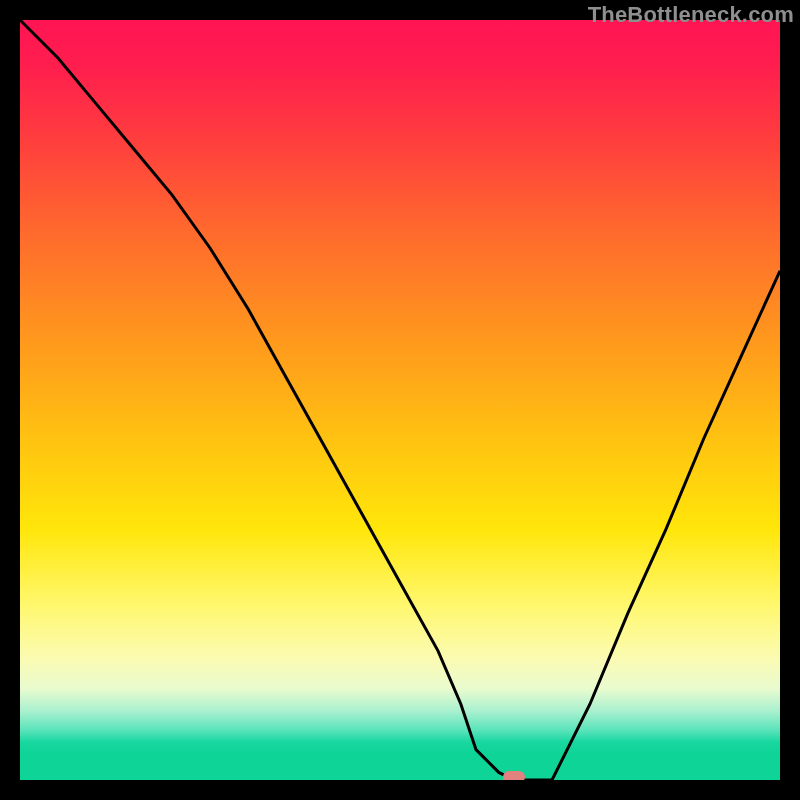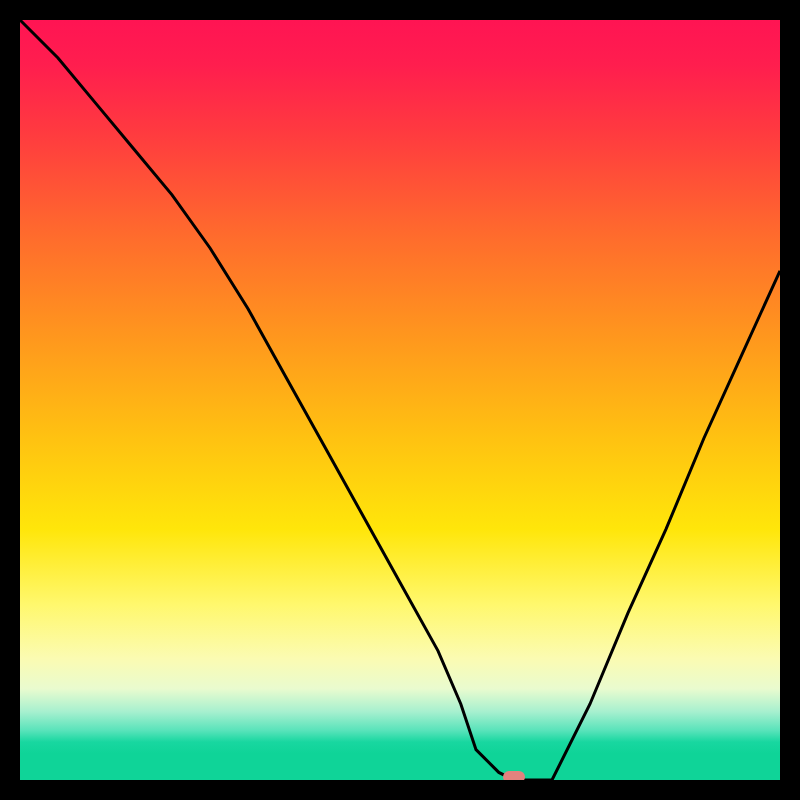--- a/index.html
+++ b/index.html
@@ -132,13 +132,14 @@
     <svg class="curve" viewBox="0 0 760 760" preserveAspectRatio="none">
       <path id="curve-path" fill="none" stroke="#000000" stroke-width="3" d="M0.0 0.0 L38.0 38.0 L76.0 83.6 L114.0 129.2 L152.0 174.8 L190.0 228.0 L228.0 288.8 L266.0 357.2 L304.0 425.6 L342.0 494.0 L380.0 562.4 L418.0 630.8 L440.8 684.0 L456.0 729.6 L478.8 752.4 L494.0 760.0 L532.0 760.0 L570.0 684.0 L608.0 592.8 L646.0 509.2 L684.0 418.0 L722.0 334.4 L760.0 250.8"></path>
     </svg>
 
     <div class="marker" id="marker" style="background: rgb(226, 130, 126); left: 483px; top: 751px;"></div>
   </div>
 
   <div class="x-axis axis"></div>
   <div class="y-axis axis"></div>
 
+  <div class="watermark">TheBottleneck.com</div>
 </div>
 
 </body></html>

